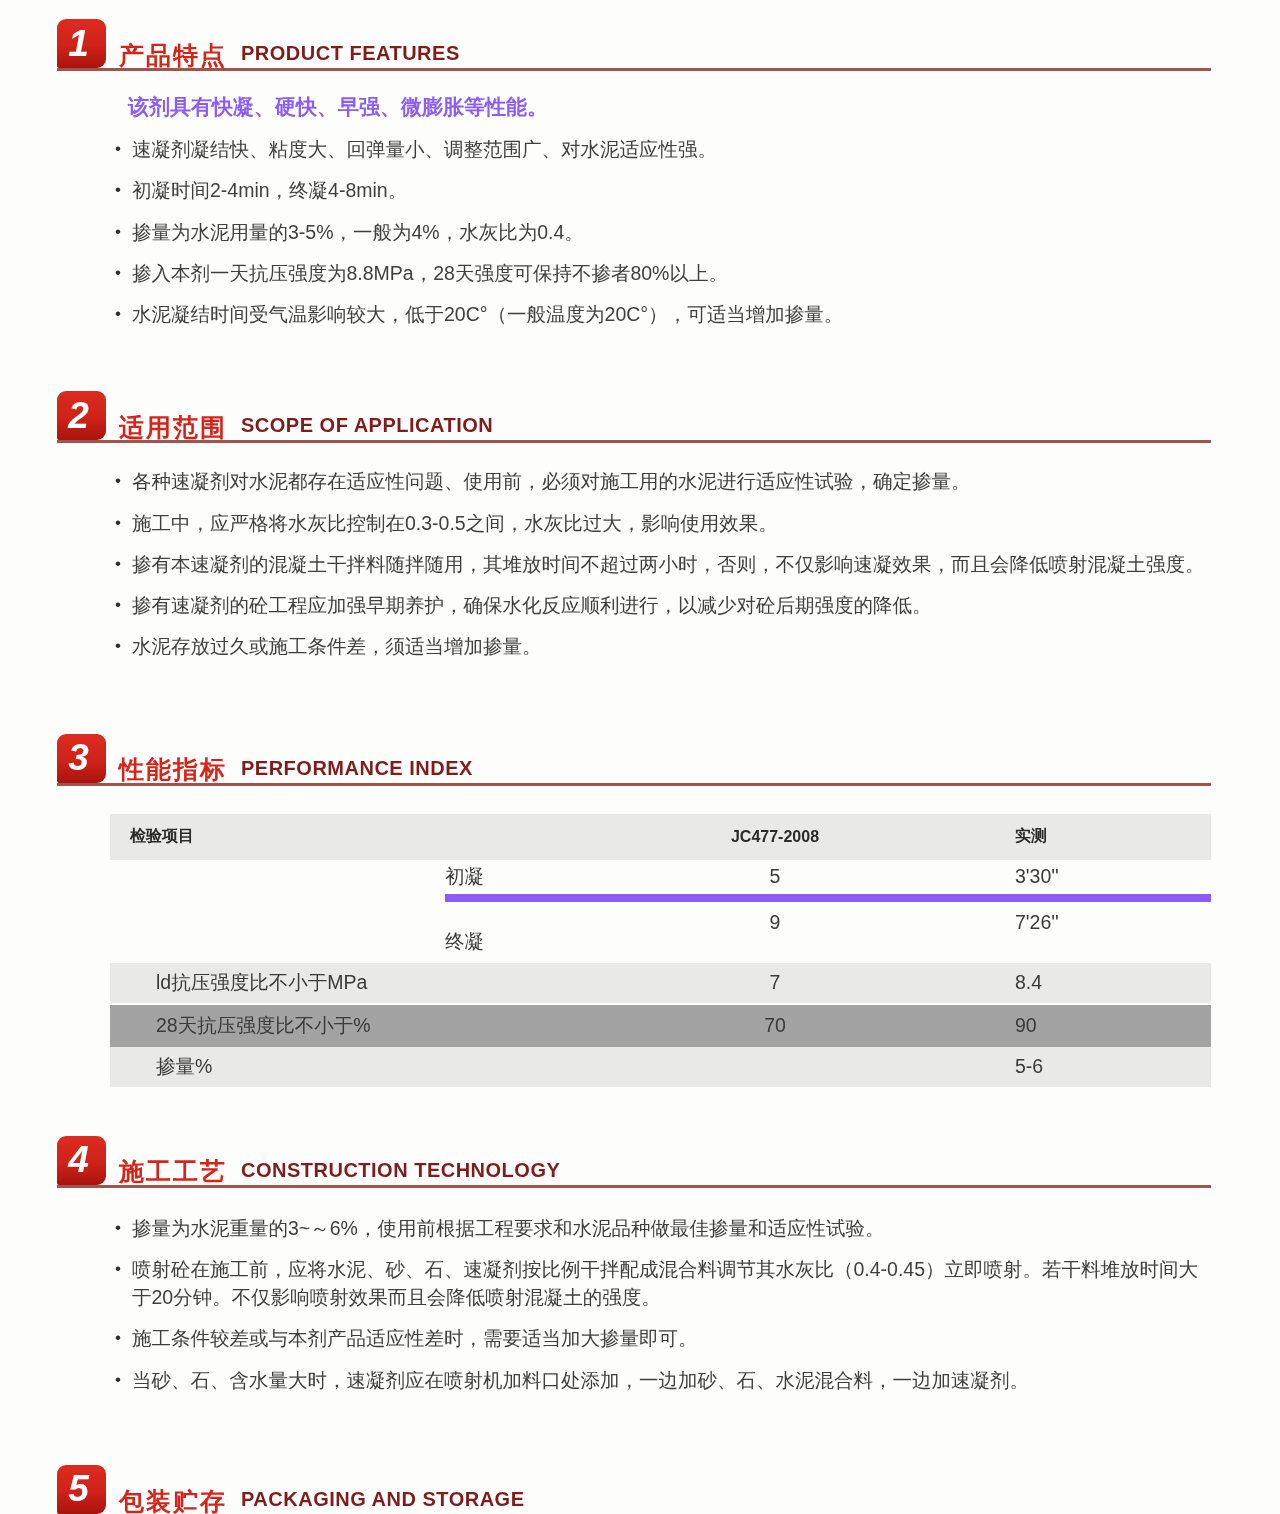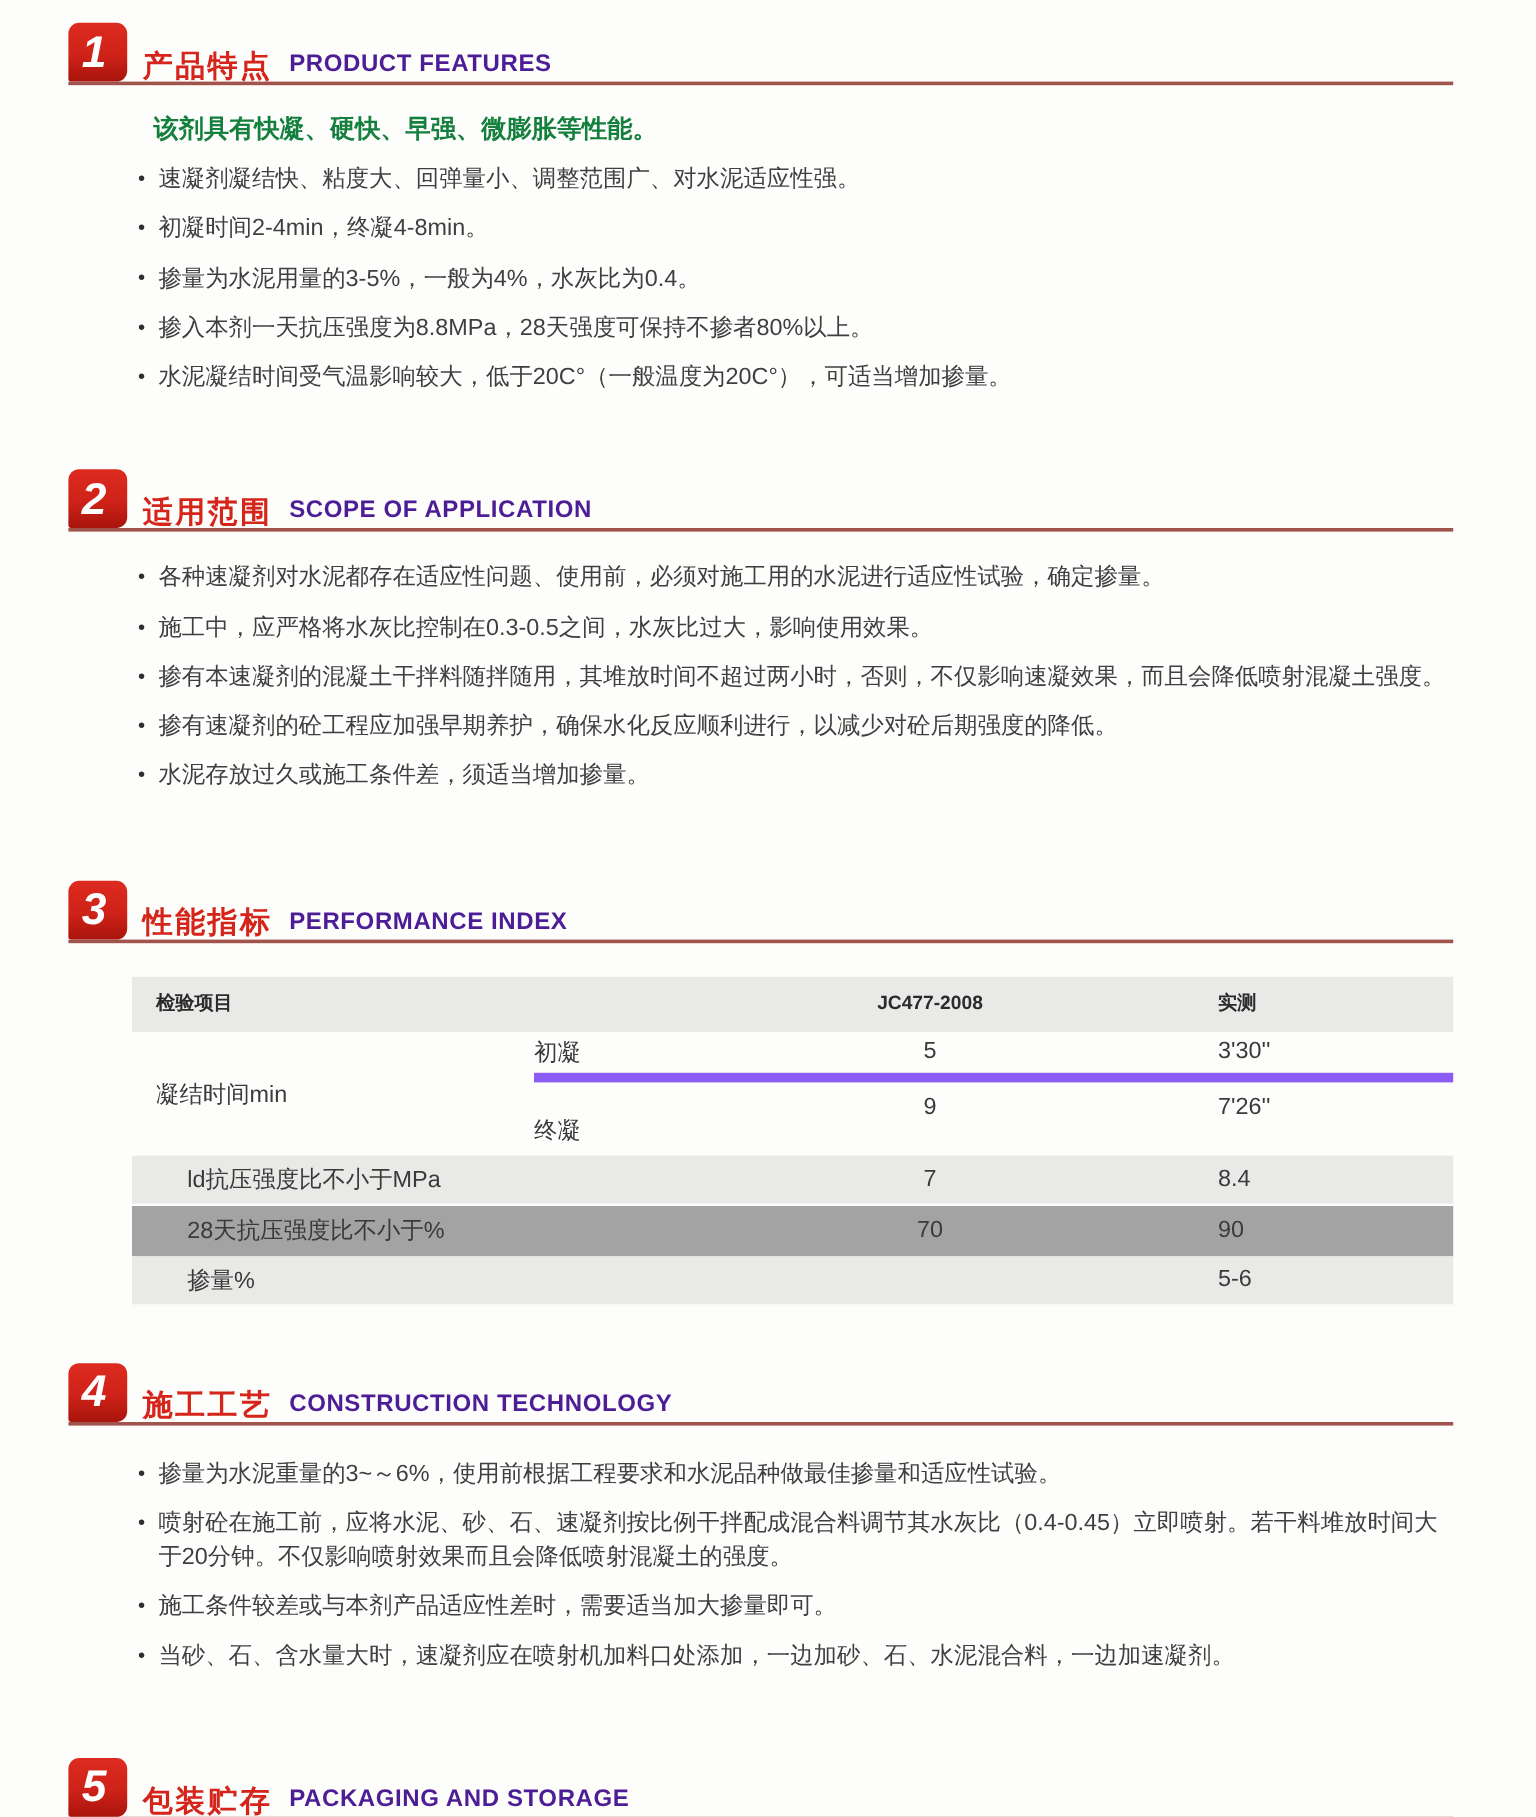--- a/index.html
+++ b/index.html
@@ -39,34 +39,34 @@
     margin-left: 13px;
     color: #d5251b;
     font-size: 25px;
     font-weight: bold;
     line-height: 1.05;
     letter-spacing: 2px;
     white-space: nowrap;
   }
   .title-en {
     margin-left: 14px;
-    color: #4c1d95;
+    color: #7f1d1d;
     font-size: 20px;
     font-weight: bold;
     letter-spacing: 0.5px;
     padding-bottom: 3px;
     white-space: nowrap;
   }
 
   
   .intro {
     margin: 22px 0 6px 71px;
     font-size: 21px;
     font-weight: bold;
-    color: #15803d;
+    color: #8b5cf6;
     font-family: Liberation Serif, serif;
   }
   ul.bullets {
     list-style: none;
     margin: 14px 0 0 58px;
   }
   ul.bullets li {
     display: flex;
     align-items: flex-start;
     font-size: 19.5px;
@@ -211,21 +211,20 @@
     <div class="ptable">
 
       <div class="trow thead">
         <div class="c-item">检验项目</div>
         <div></div>
         <div class="c-std">JC477-2008</div>
         <div class="c-meas">实测</div>
       </div>
 
       <div class="setting-block">
-        <div class="setting-item">凝结时间min</div>
         <div class="subrow-cell sub-top sub-name" style="grid-column:2;grid-row:1;">初凝</div>
         <div class="subrow-cell sub-top sub-std" style="grid-column:3;grid-row:1;">5</div>
         <div class="subrow-cell sub-top sub-meas" style="grid-column:4;grid-row:1;">3'30''</div>
         <div class="subrow-cell sub-name" style="grid-column:2;grid-row:2;margin-top:19px;">终凝</div>
         <div class="subrow-cell sub-std" style="grid-column:3;grid-row:2;">9</div>
         <div class="subrow-cell sub-meas" style="grid-column:4;grid-row:2;">7'26''</div>
       </div>
 
       <div class="trow row-gray">
         <div class="c-item row-span2">ld抗压强度比不小于MPa</div>

